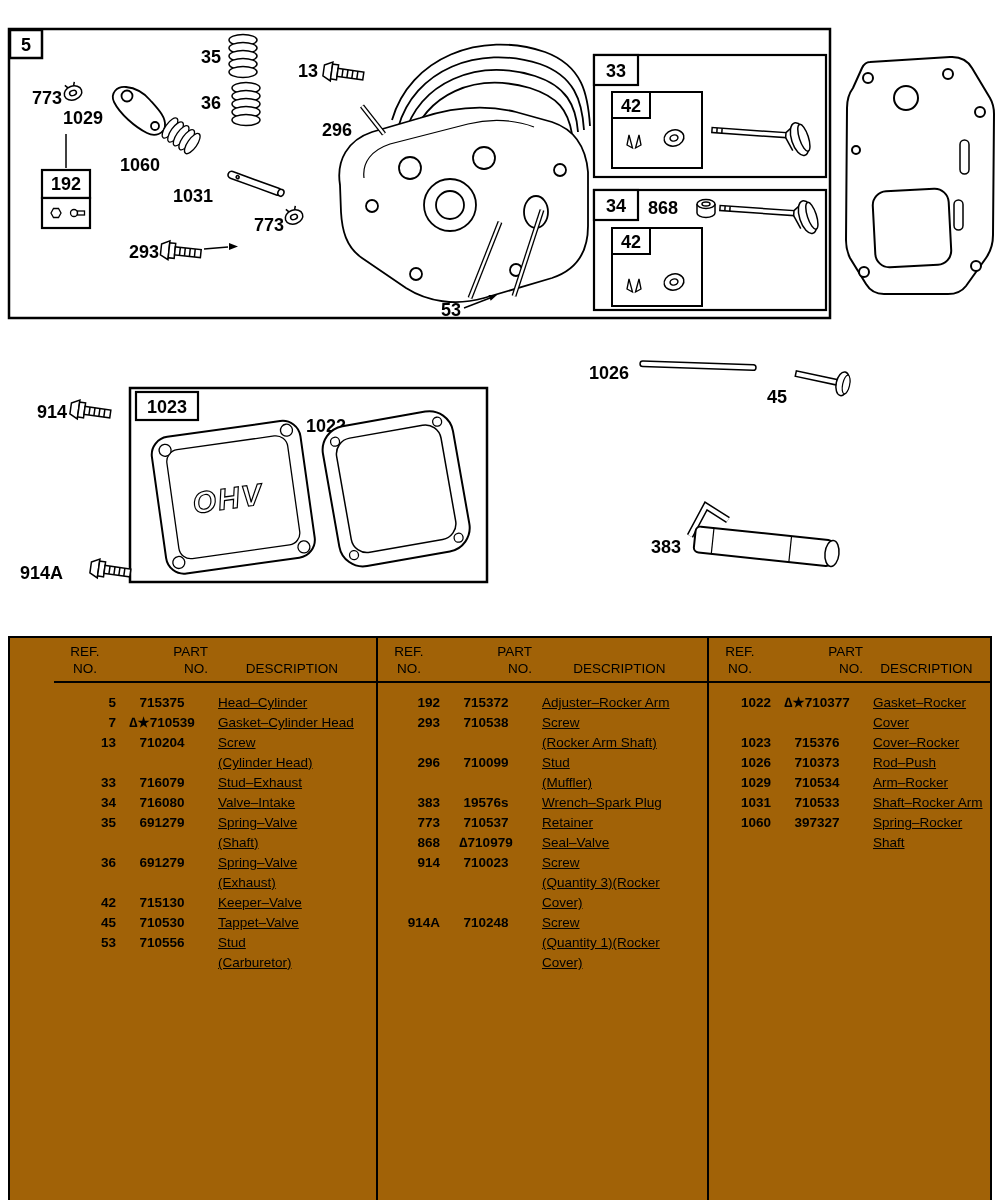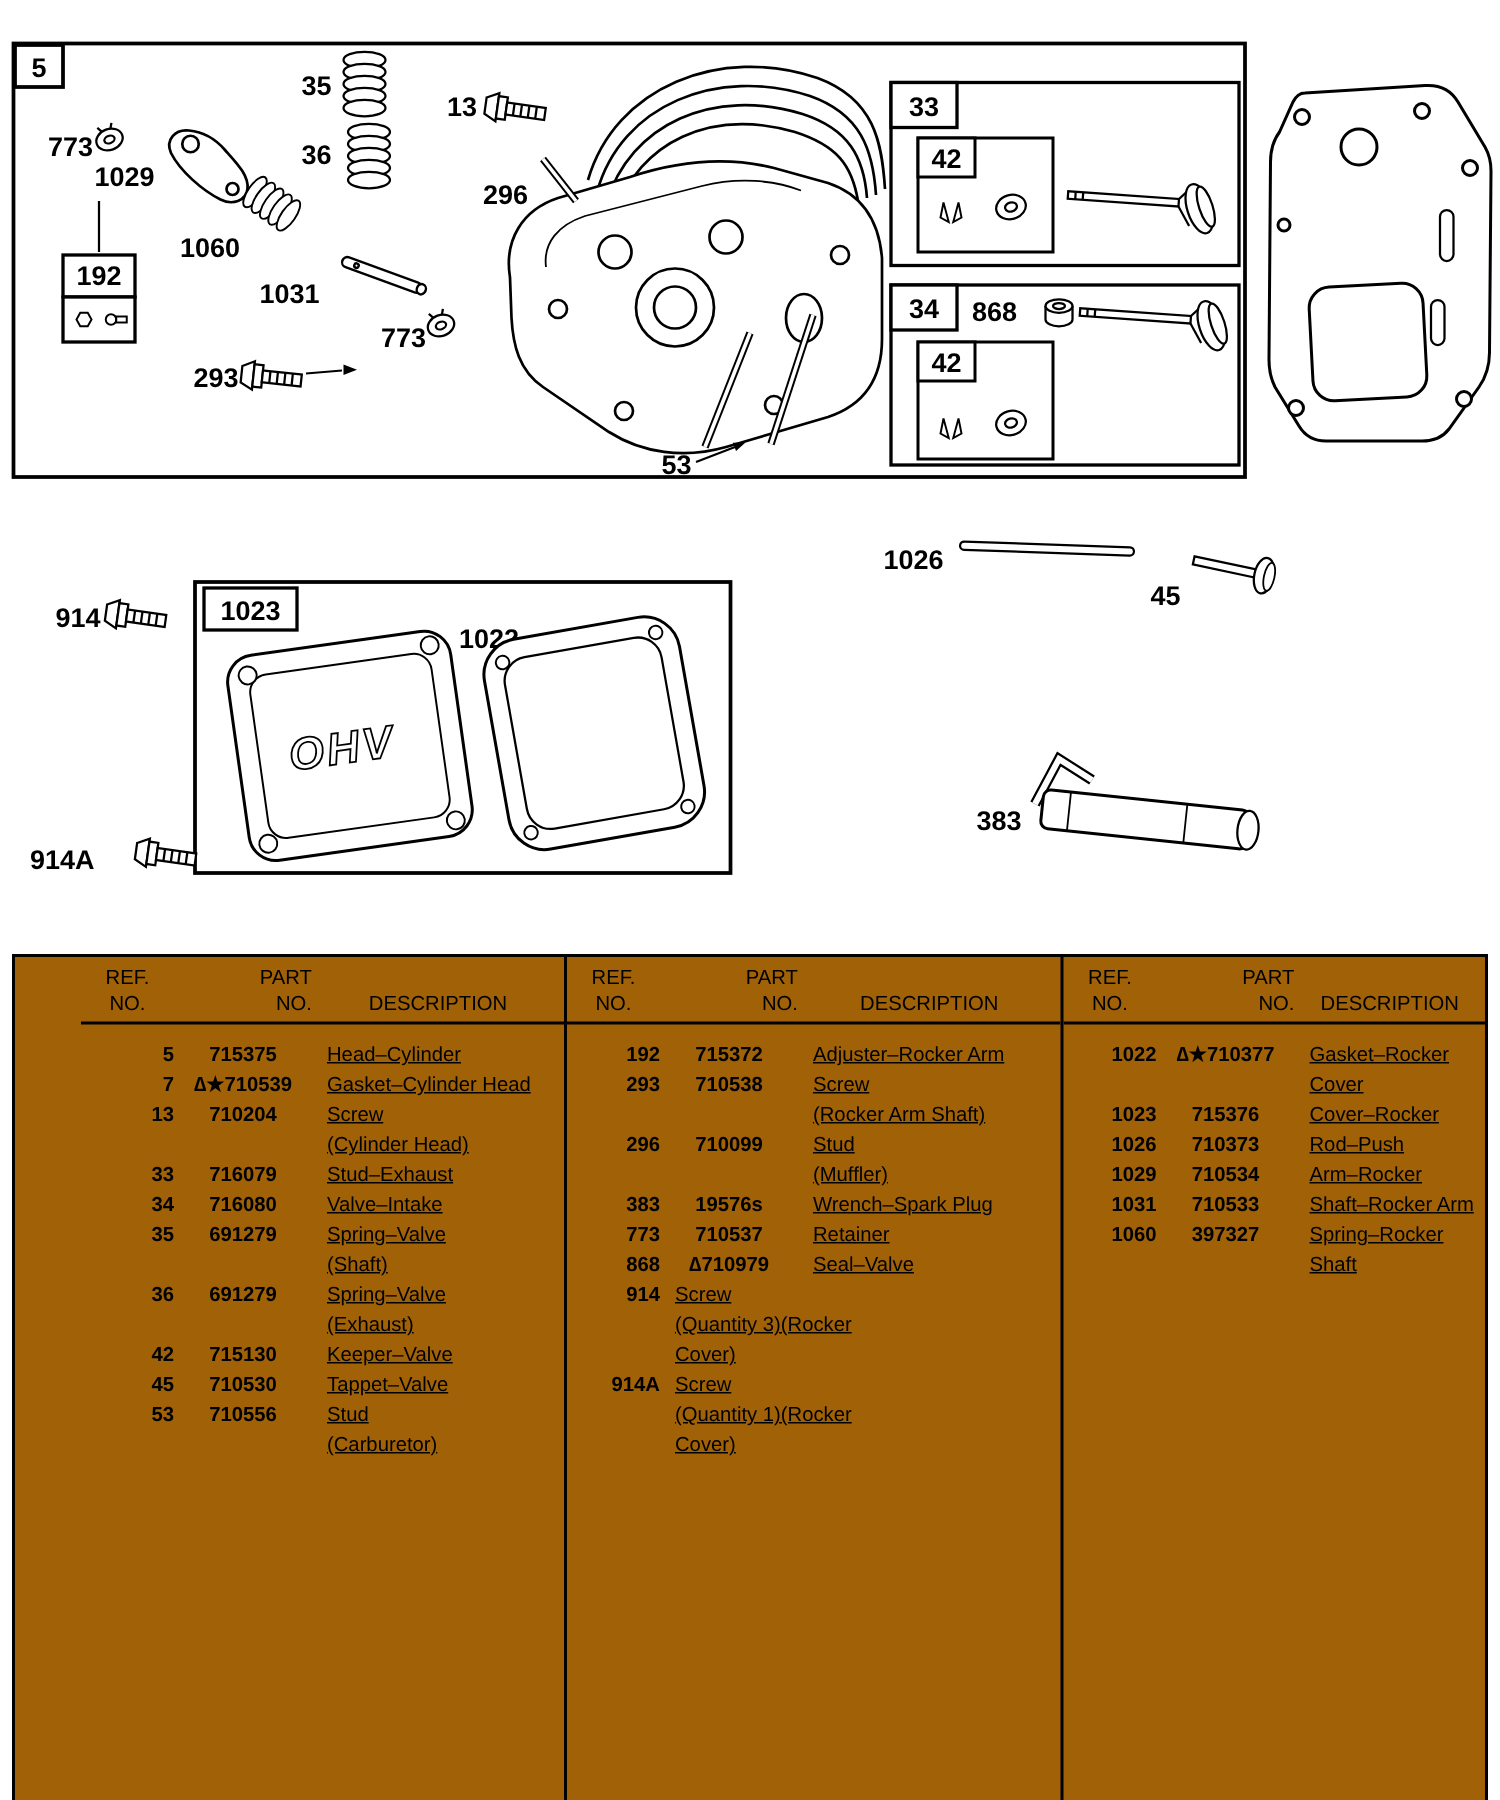--- a/index.html
+++ b/index.html
@@ -407,28 +407,30 @@
           </div>
           <div class="prow">
             <div class="ref">868</div>
             <div class="part">∆710979</div>
             <div class="desc">
               <div>Seal–Valve</div>
             </div>
           </div>
           <div class="prow">
             <div class="ref">914</div>
+            <div class="part">710023</div>
             <div class="desc">
               <div>Screw</div>
               <div>(Quantity 3)(Rocker</div>
               <div>Cover)</div>
             </div>
           </div>
           <div class="prow">
             <div class="ref">914A</div>
+            <div class="part">710248</div>
             <div class="desc">
               <div>Screw</div>
               <div>(Quantity 1)(Rocker</div>
               <div>Cover)</div>
             </div>
           </div>
         </div>
   </div>
 
   <div class="tcol c3">

